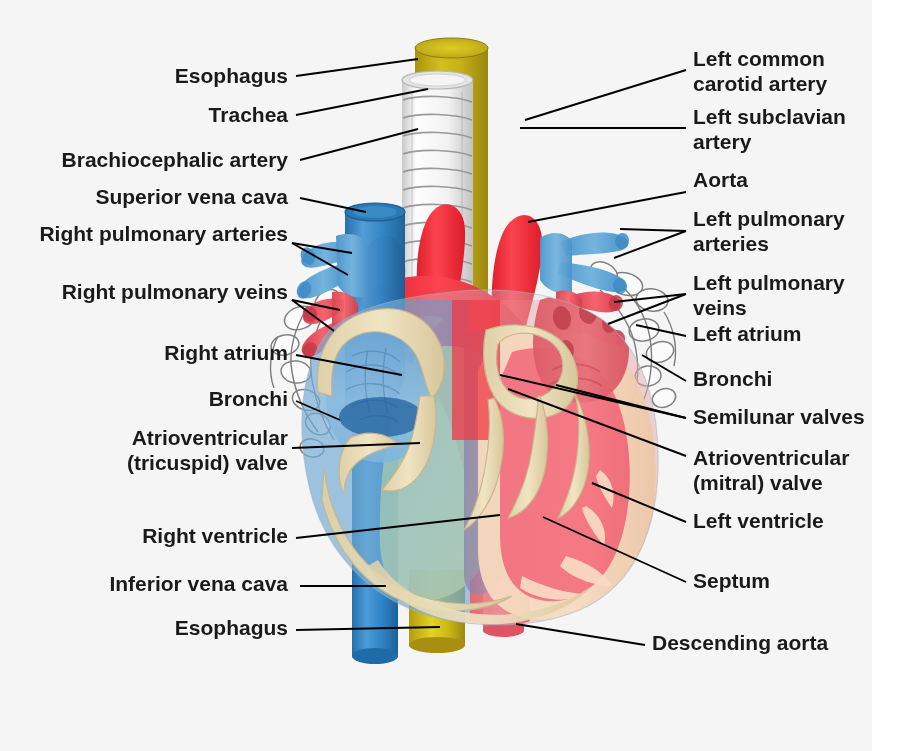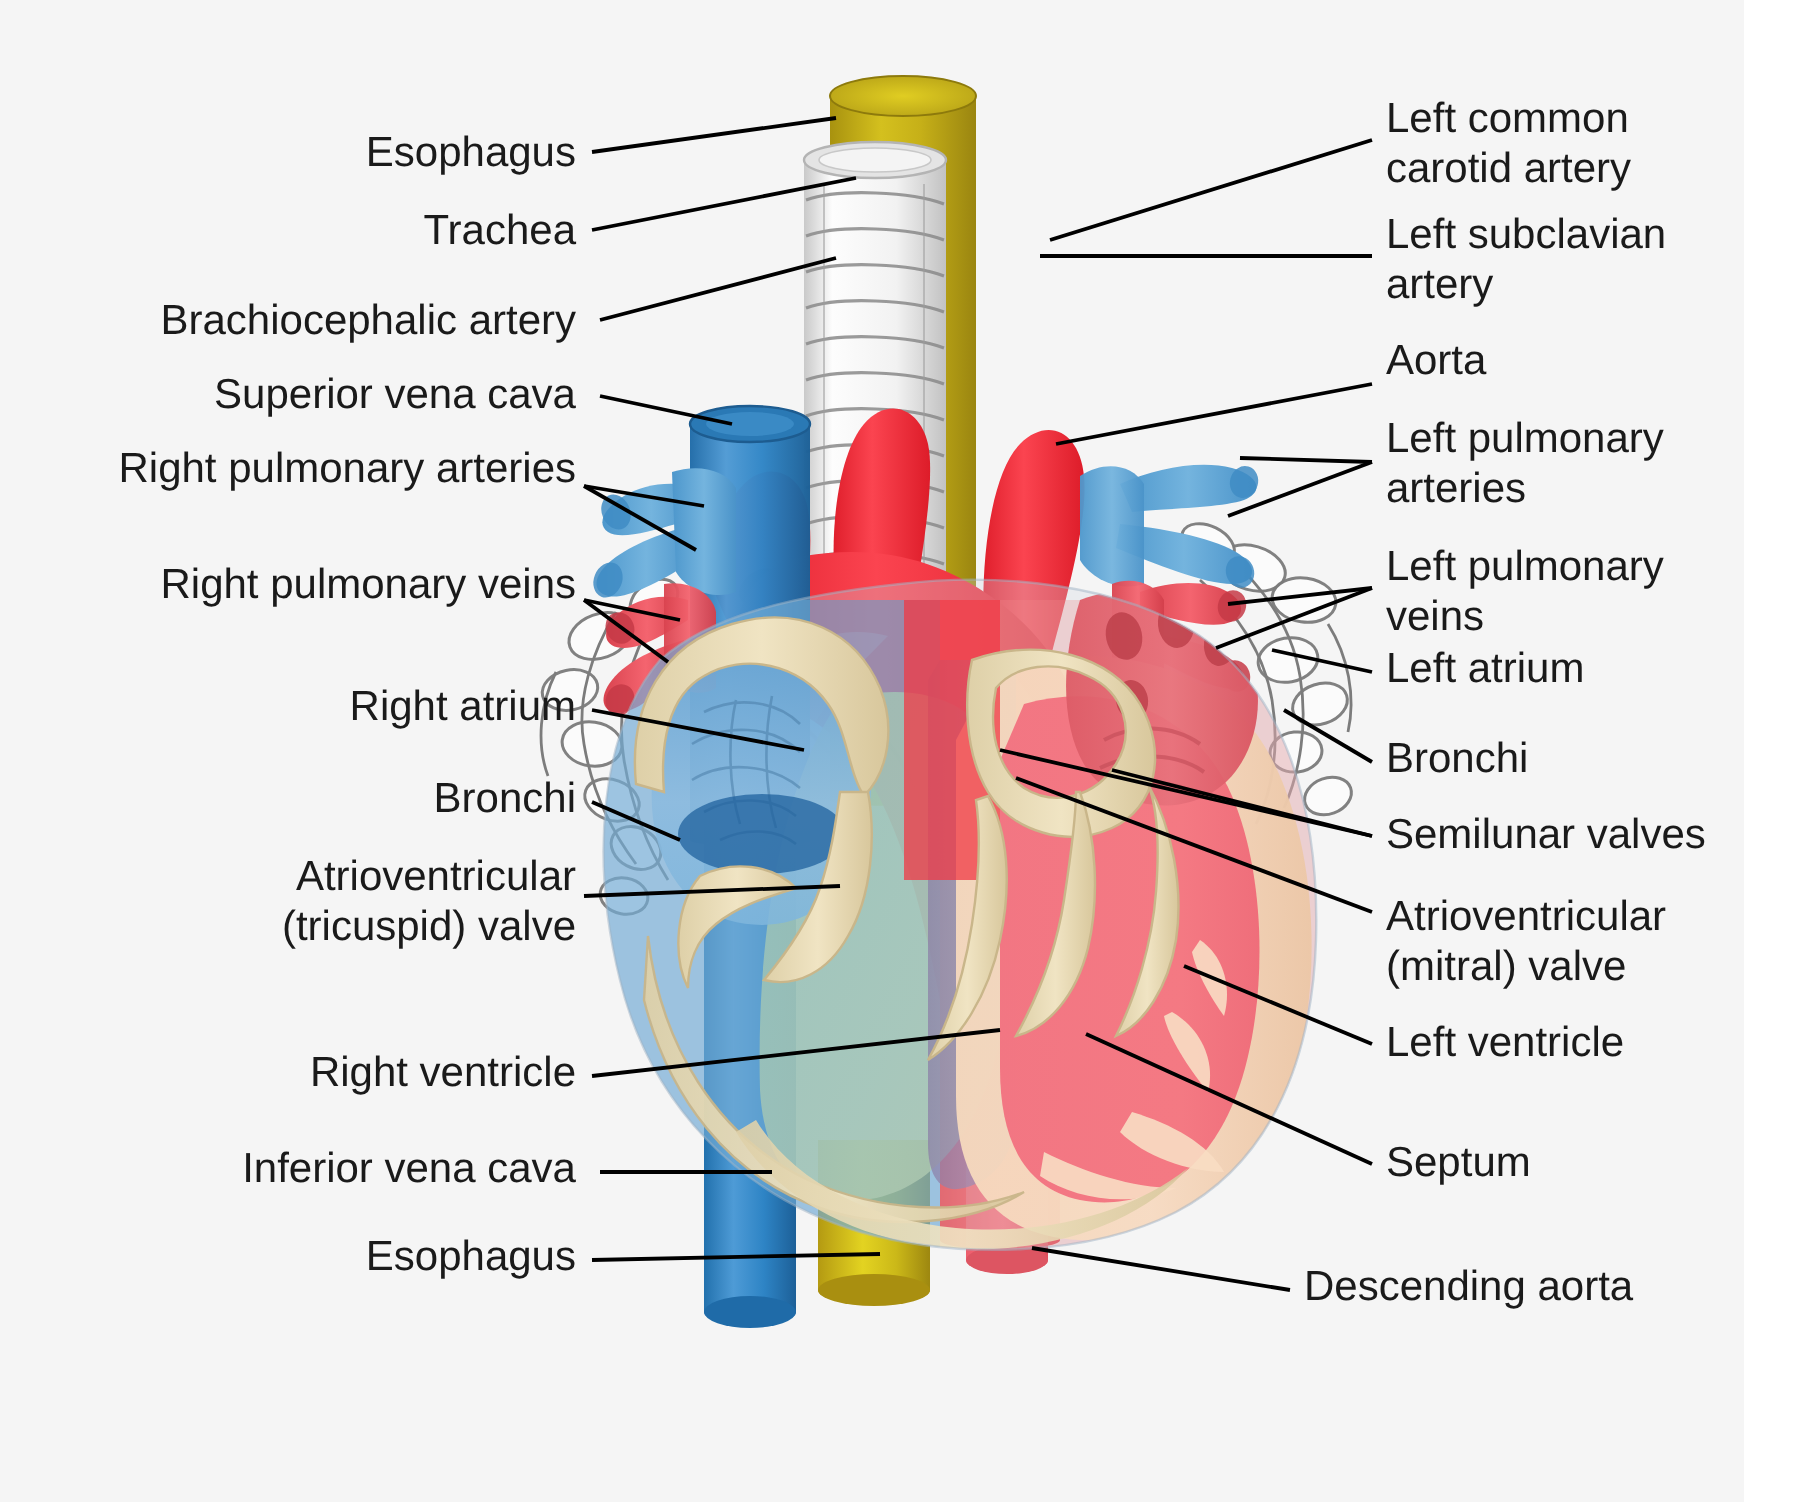--- a/index.html
+++ b/index.html
@@ -10,20 +10,21 @@
   }
   body {
     font-family: "Liberation Sans", sans-serif;
   }
   #diagram-root {
     position: relative;
     width: 872px;
     height: 751px;
     background: #f5f5f5;
     overflow: hidden;
+    font-weight: bold;
   }
   #diagram-svg {
     position: absolute;
     left: 0;
     top: 0;
     width: 900px;
     height: 751px;
     display: block;
   }
   .label-text {

